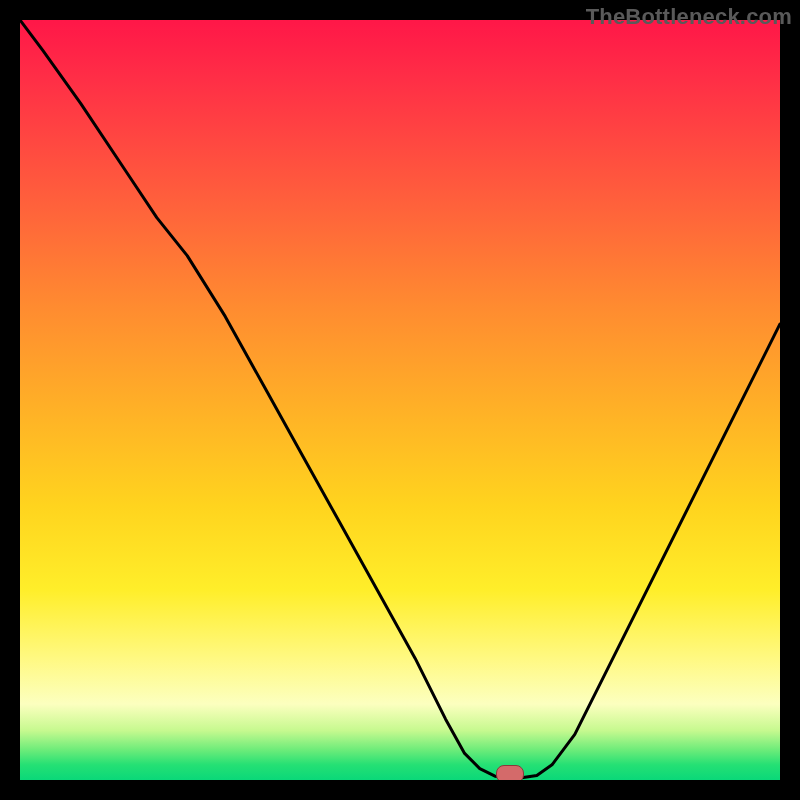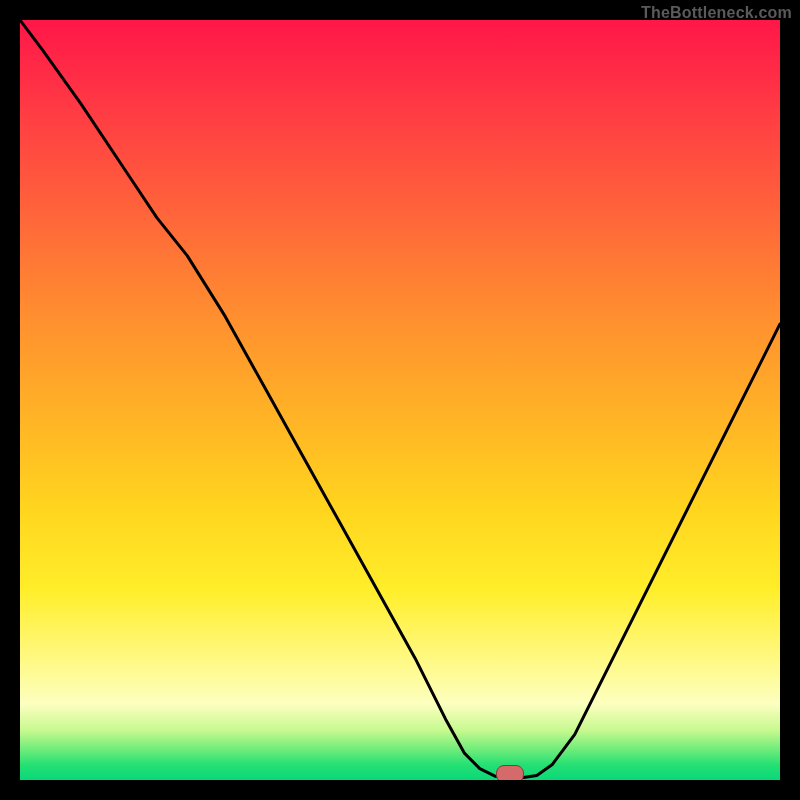--- a/index.html
+++ b/index.html
@@ -15,21 +15,21 @@
     position: relative;
     width: 800px;
     height: 800px;
     background: #000;
   }
   .watermark {
     position: absolute;
     top: 4px;
     right: 8px;
     color: #5a5a5a;
-    font-size: 16px;
+    font-size: 22px;
     font-weight: 600;
     letter-spacing: 0.2px;
     z-index: 20;
   }
   .plot {
     position: absolute;
     left: 20px;
     top: 20px;
     width: 760px;
     height: 760px;

